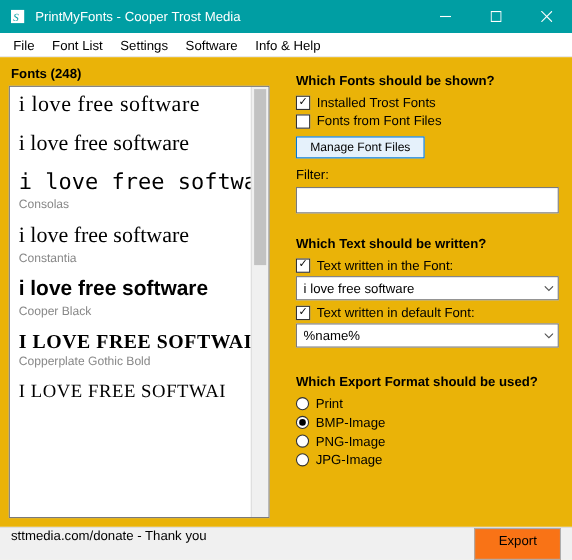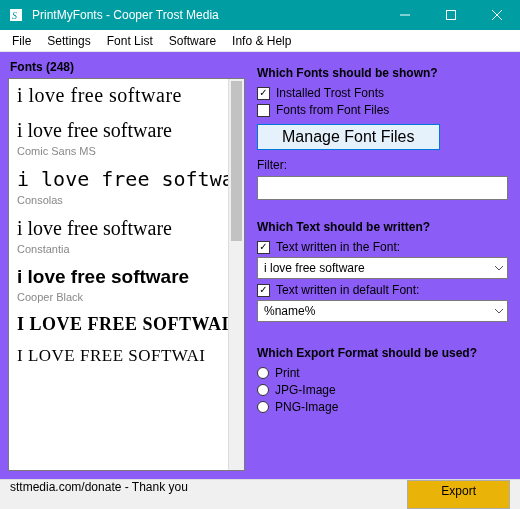--- a/index.html
+++ b/index.html
@@ -44,22 +44,23 @@
     border-bottom: 1px solid #e6e6e6;
   }
   .menubar .mitem {
     padding: 2px 8px;
     font-size: 12px;
   }
   
   .content {
     flex:1;
     display:flex;
-    background:#8b5cf6;
-    overflow:hidden;
+    background:#eab308;
+    overflow:hidden;
+    gap:12px;
   }
   .left {
     width: 245px;
     padding: 8px 0 8px 8px;
     display:flex; flex-direction:column;
   }
   .left-heading {
     font-size: 12px;
     font-weight: bold;
     margin-bottom: 4px;
@@ -103,21 +104,21 @@
   }
   .cb.checked::after { content:"✓"; }
   .radio {
     width:12px; height:12px; border:1px solid #333; border-radius:50%;
     margin-right:6px; display:inline-flex; align-items:center; justify-content:center;
     background:#fff;
   }
   .radio.checked::after { content:""; width:6px; height:6px; background:#000; border-radius:50%; }
   .btn {
     border:1px solid #0078d7; background:#e5f1fb;
-    padding: 3px 24px; font-size:16px;
+    padding: 3px 12px; font-size:11px;
     display:inline-block; margin: 4px 0 8px;
   }
   .textinput {
     width:100%; height:24px; border:1px solid #7a7a7a; background:#fff;
     padding: 2px 6px; font-size:12px;
   }
   .combo {
     position:relative; width:100%; height:22px;
     border:1px solid #7a7a7a; background:#fff;
     display:flex; align-items:center; padding:0 20px 0 6px;
@@ -127,22 +128,22 @@
     position:absolute; right:4px; top:50%; transform:translateY(-50%);
   }
   .spacer14 { height:14px; }
   
   .statusbar {
     height:30px; background:#f0f0f0; border-top:1px solid #ddd;
     display:flex; justify-content:space-between;
     padding: 0 10px;
   }
   .exportbtn {
-    border:1px solid #adadad; background:#eab308;
-    padding:3px 33px; font-size:12px;
+    border:1px solid #adadad; background:#f97316;
+    padding:3px 21px; font-size:12px;
   }
   .small { font-size:12px; }
 </style>
 </head>
 <body>
 
 <div class="titlebar">
   <span class="icon-app">
     <svg width="14" height="14" viewBox="0 0 14 14">
         <rect x="1" y="1" width="12" height="12" fill="#fff" stroke="#fff" stroke-width="0"></rect>
@@ -165,52 +166,52 @@
       <svg width="10" height="10">
           <line x1="0" y1="0" x2="10" y2="10" stroke-width="1"></line>
           <line x1="10" y1="0" x2="0" y2="10" stroke-width="1"></line>
         </svg>
     </div>
   </div>
 </div>
 
 <div class="menubar">
   <span class="mitem">File</span>
+  <span class="mitem">Font List</span>
   <span class="mitem">Settings</span>
-  <span class="mitem">Font List</span>
   <span class="mitem">Software</span>
   <span class="mitem">Info &amp; Help</span>
 </div>
 
 <div class="content">
   <div class="left">
     <div class="left-heading">Fonts (248)</div>
     <div class="fontlist">
       <div class="fontlist-inner" id="fontlist-inner">
           <div class="sampleblock">
             <div class="sample" style="font-family:'Times New Roman',serif; font-size:20px; letter-spacing:0.5px;">i love free software</div>
           </div>
           <div class="sampleblock">
             <div class="sample" style="font-family:'Comic Sans MS',cursive; font-size:20px;">i love free software</div>
-            <div class="fname">Comic Sans MS</div>
           </div>
           <div class="sampleblock">
             <div class="sample" style="font-family:Consolas,monospace; font-size:20px;">i love free softwar</div>
             <div class="fname">Consolas</div>
           </div>
           <div class="sampleblock">
             <div class="sample" style="font-family:Constantia,Georgia,serif; font-size:20px;">i love free software</div>
             <div class="fname">Constantia</div>
           </div>
           <div class="sampleblock">
             <div class="sample" style="font-family:Impact,'Arial Black',sans-serif; font-size:19px; font-weight:900;">i love free software</div>
             <div class="fname">Cooper Black</div>
           </div>
           <div class="sampleblock">
             <div class="sample" style="font-family:Georgia,serif; font-size:18px; font-weight:bold; letter-spacing:0.5px;">I LOVE FREE SOFTWAI</div>
+            <div class="fname">Copperplate Gothic Bold</div>
           </div>
           <div class="sampleblock">
             <div class="sample" style="font-family:Georgia,serif; font-size:17px; letter-spacing:0.5px;">I LOVE FREE SOFTWAI</div>
           </div>
         </div>
       <div class="scrollbar">
         <div class="scrollthumb"></div>
       </div>
     </div>
   </div>
@@ -253,26 +254,30 @@
           </svg></span>
     </div>
 
     <div class="spacer14"></div>
     <div class="section-heading">Which Export Format should be used?</div>
     <div class="row">
       <span class="radio"></span>
       <span>Print</span>
     </div>
     <div class="row">
+      <span class="radio checked"></span>
+      <span>BMP-Image</span>
+    </div>
+    <div class="row">
+      <span class="radio"></span>
+      <span>PNG-Image</span>
+    </div>
+    <div class="row">
       <span class="radio"></span>
       <span>JPG-Image</span>
-    </div>
-    <div class="row">
-      <span class="radio"></span>
-      <span>PNG-Image</span>
     </div>
   </div>
 </div>
 
 <div class="statusbar">
   <span>sttmedia.com/donate - Thank you</span>
   <span class="exportbtn">Export</span>
 </div>
 
 </body></html>

